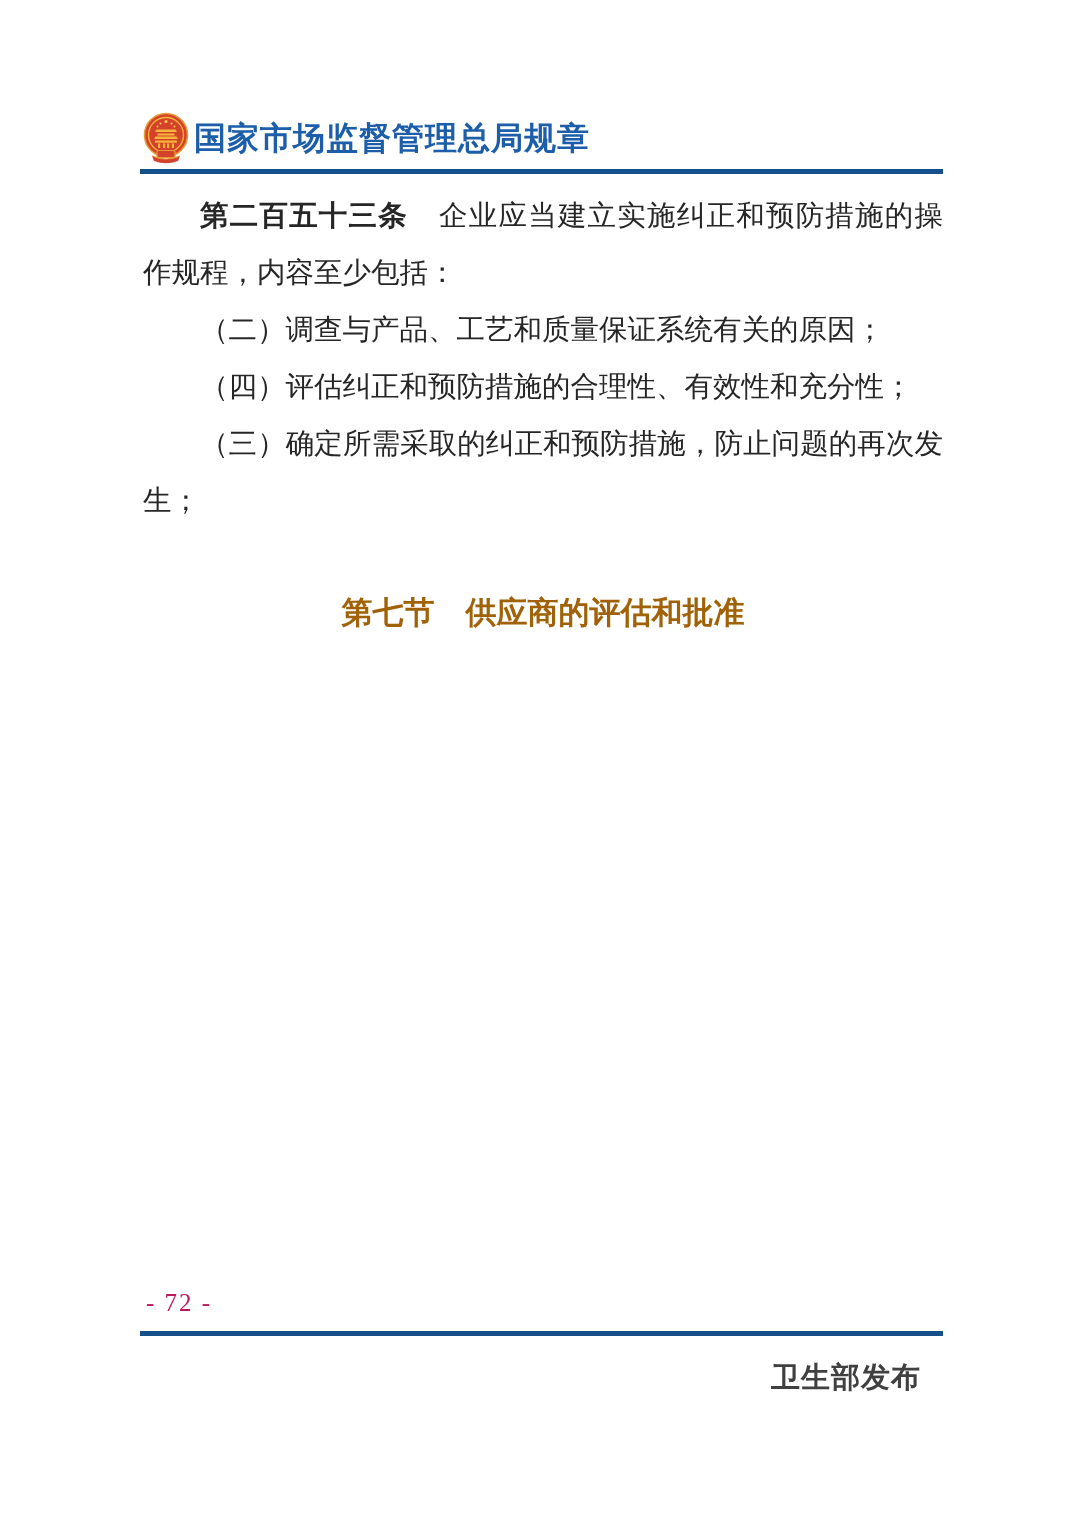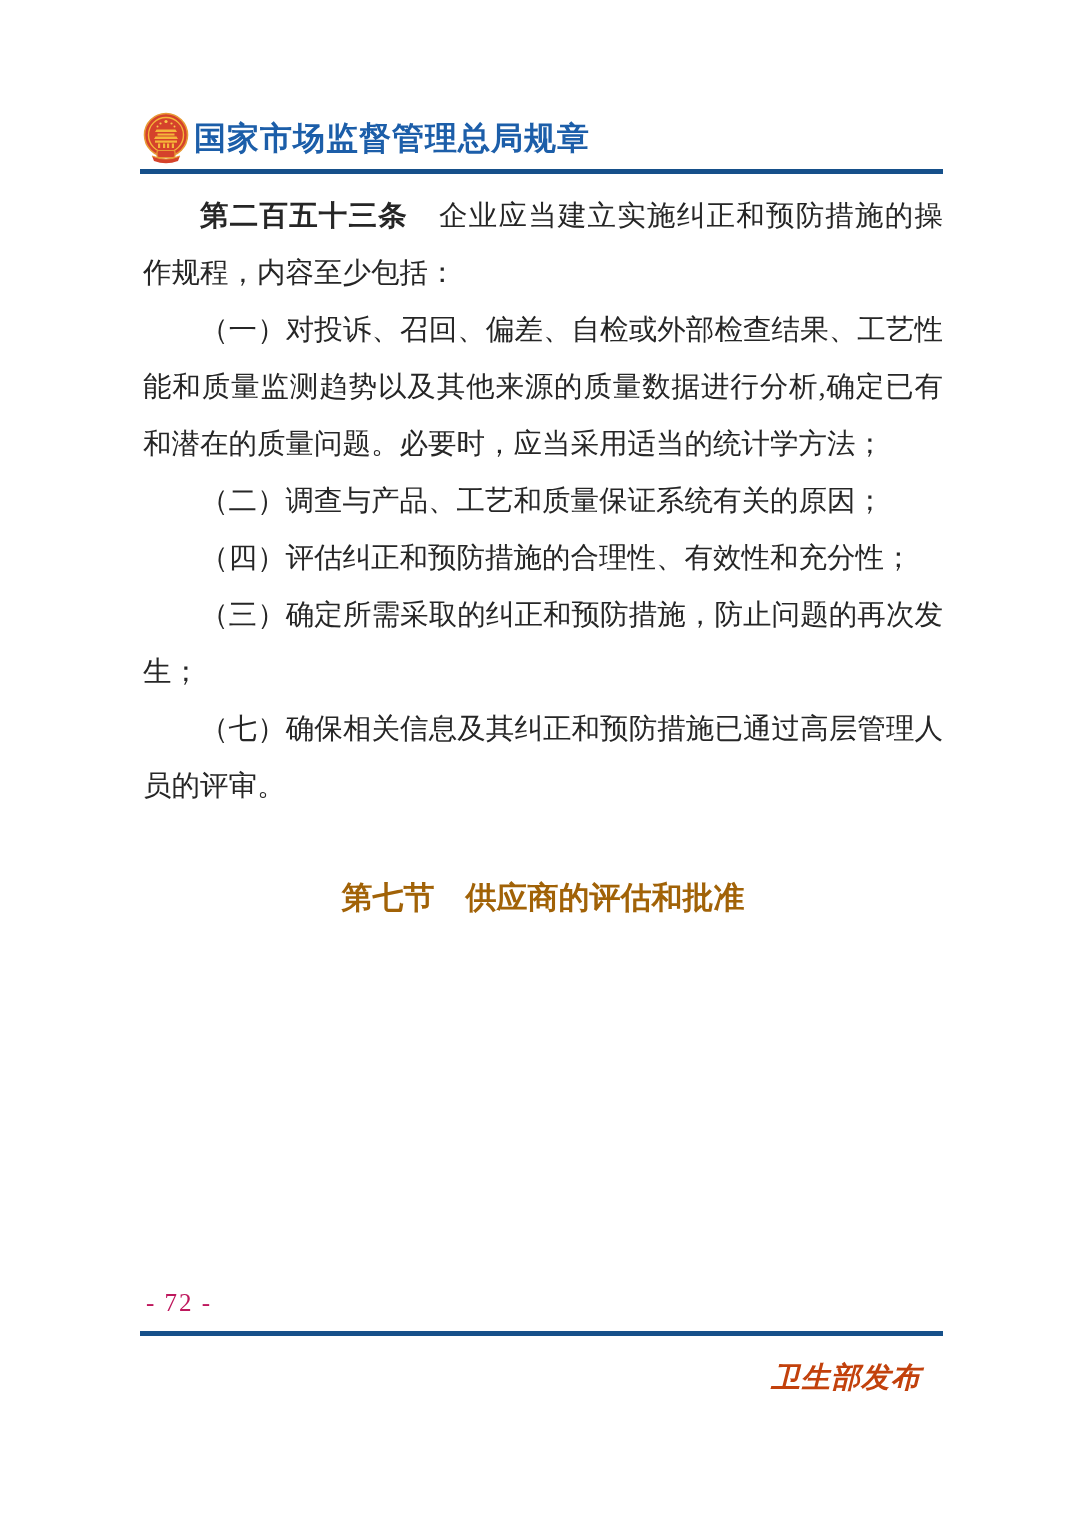--- a/index.html
+++ b/index.html
@@ -88,28 +88,26 @@
     <path d="M10 44 Q24 50 38 44 L36 49 Q24 53.5 12 49 Z" fill="#d5422b"></path>
     <path d="M10 44 Q24 50 38 44" fill="none" stroke="#e89b35" stroke-width="1.2"></path>
   </svg>
 
   <div id="header-title" style="color:#1c5ea9;">国家市场监督管理总局规章</div>
 
   <div id="header-rule" class="rule" style="background:#16508a;"></div>
 
   <div id="doc-body">
     <p class="para"><span class="lead">第二百五十三条</span><span>企业应当建立实施纠正和预防措施的操作规程，内容至少包括：</span></p>
-    <p class="para"><span class="lead"></span><span>（一）对投诉、召回、偏差、自检或外部检查结果、工艺性能和质量监测趋势以及其他来源的质量数据进行分析,确定已有和潜在的质量问题。必要时，应当采用适当的统计学方法；</span></p>
     <p class="para"><span class="lead"></span><span>（二）调查与产品、工艺和质量保证系统有关的原因；</span></p>
     <p class="para"><span class="lead"></span><span>（四）评估纠正和预防措施的合理性、有效性和充分性；</span></p>
     <p class="para"><span class="lead"></span><span>（三）确定所需采取的纠正和预防措施，防止问题的再次发生；</span></p>
-    <p class="para"><span class="lead"></span><span>（七）确保相关信息及其纠正和预防措施已通过高层管理人员的评审。</span></p>
 
     <p id="section-heading">第七节　供应商的评估和批准</p>
   </div>
 
   <div id="page-number">- 72 -</div>
 
   <div id="footer-rule" class="rule" style="background:#16508a;"></div>
 
-  <div id="publisher" style="color:#c2410c;font-style:italic;">卫生部发布</div>
+  <div id="publisher" style="color:#404040;">卫生部发布</div>
 
 </div>
 
 </body></html>

